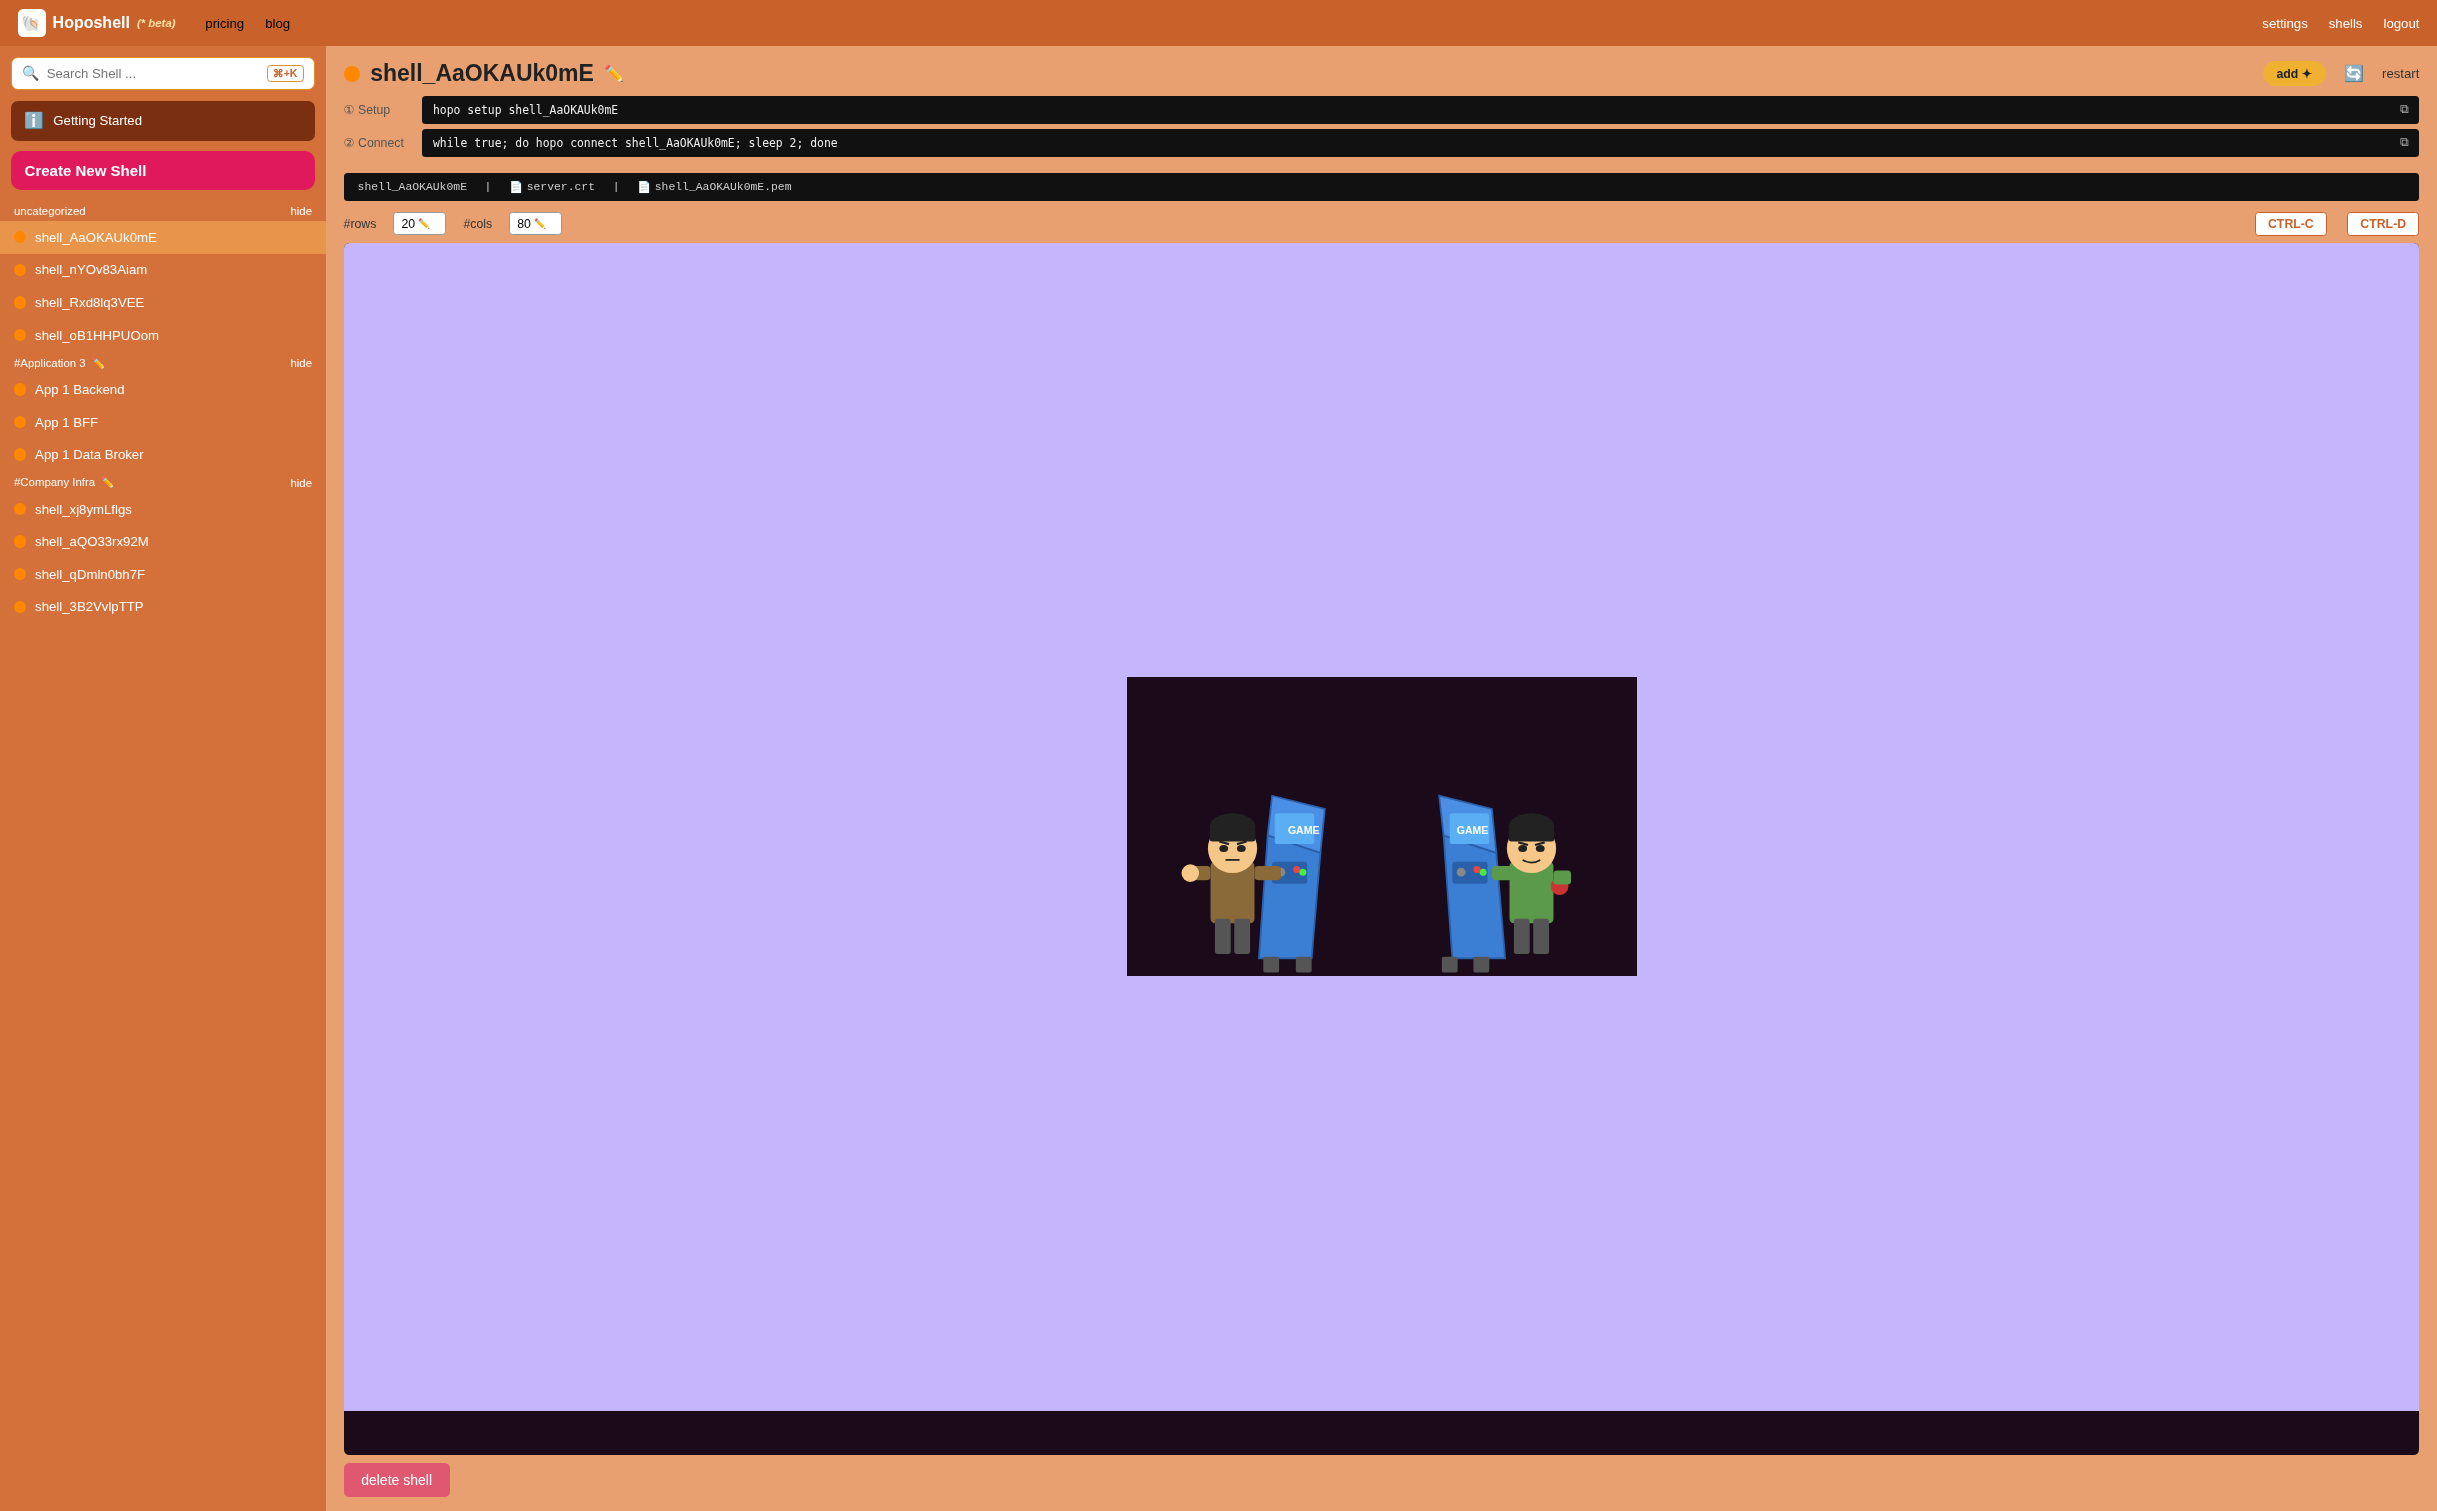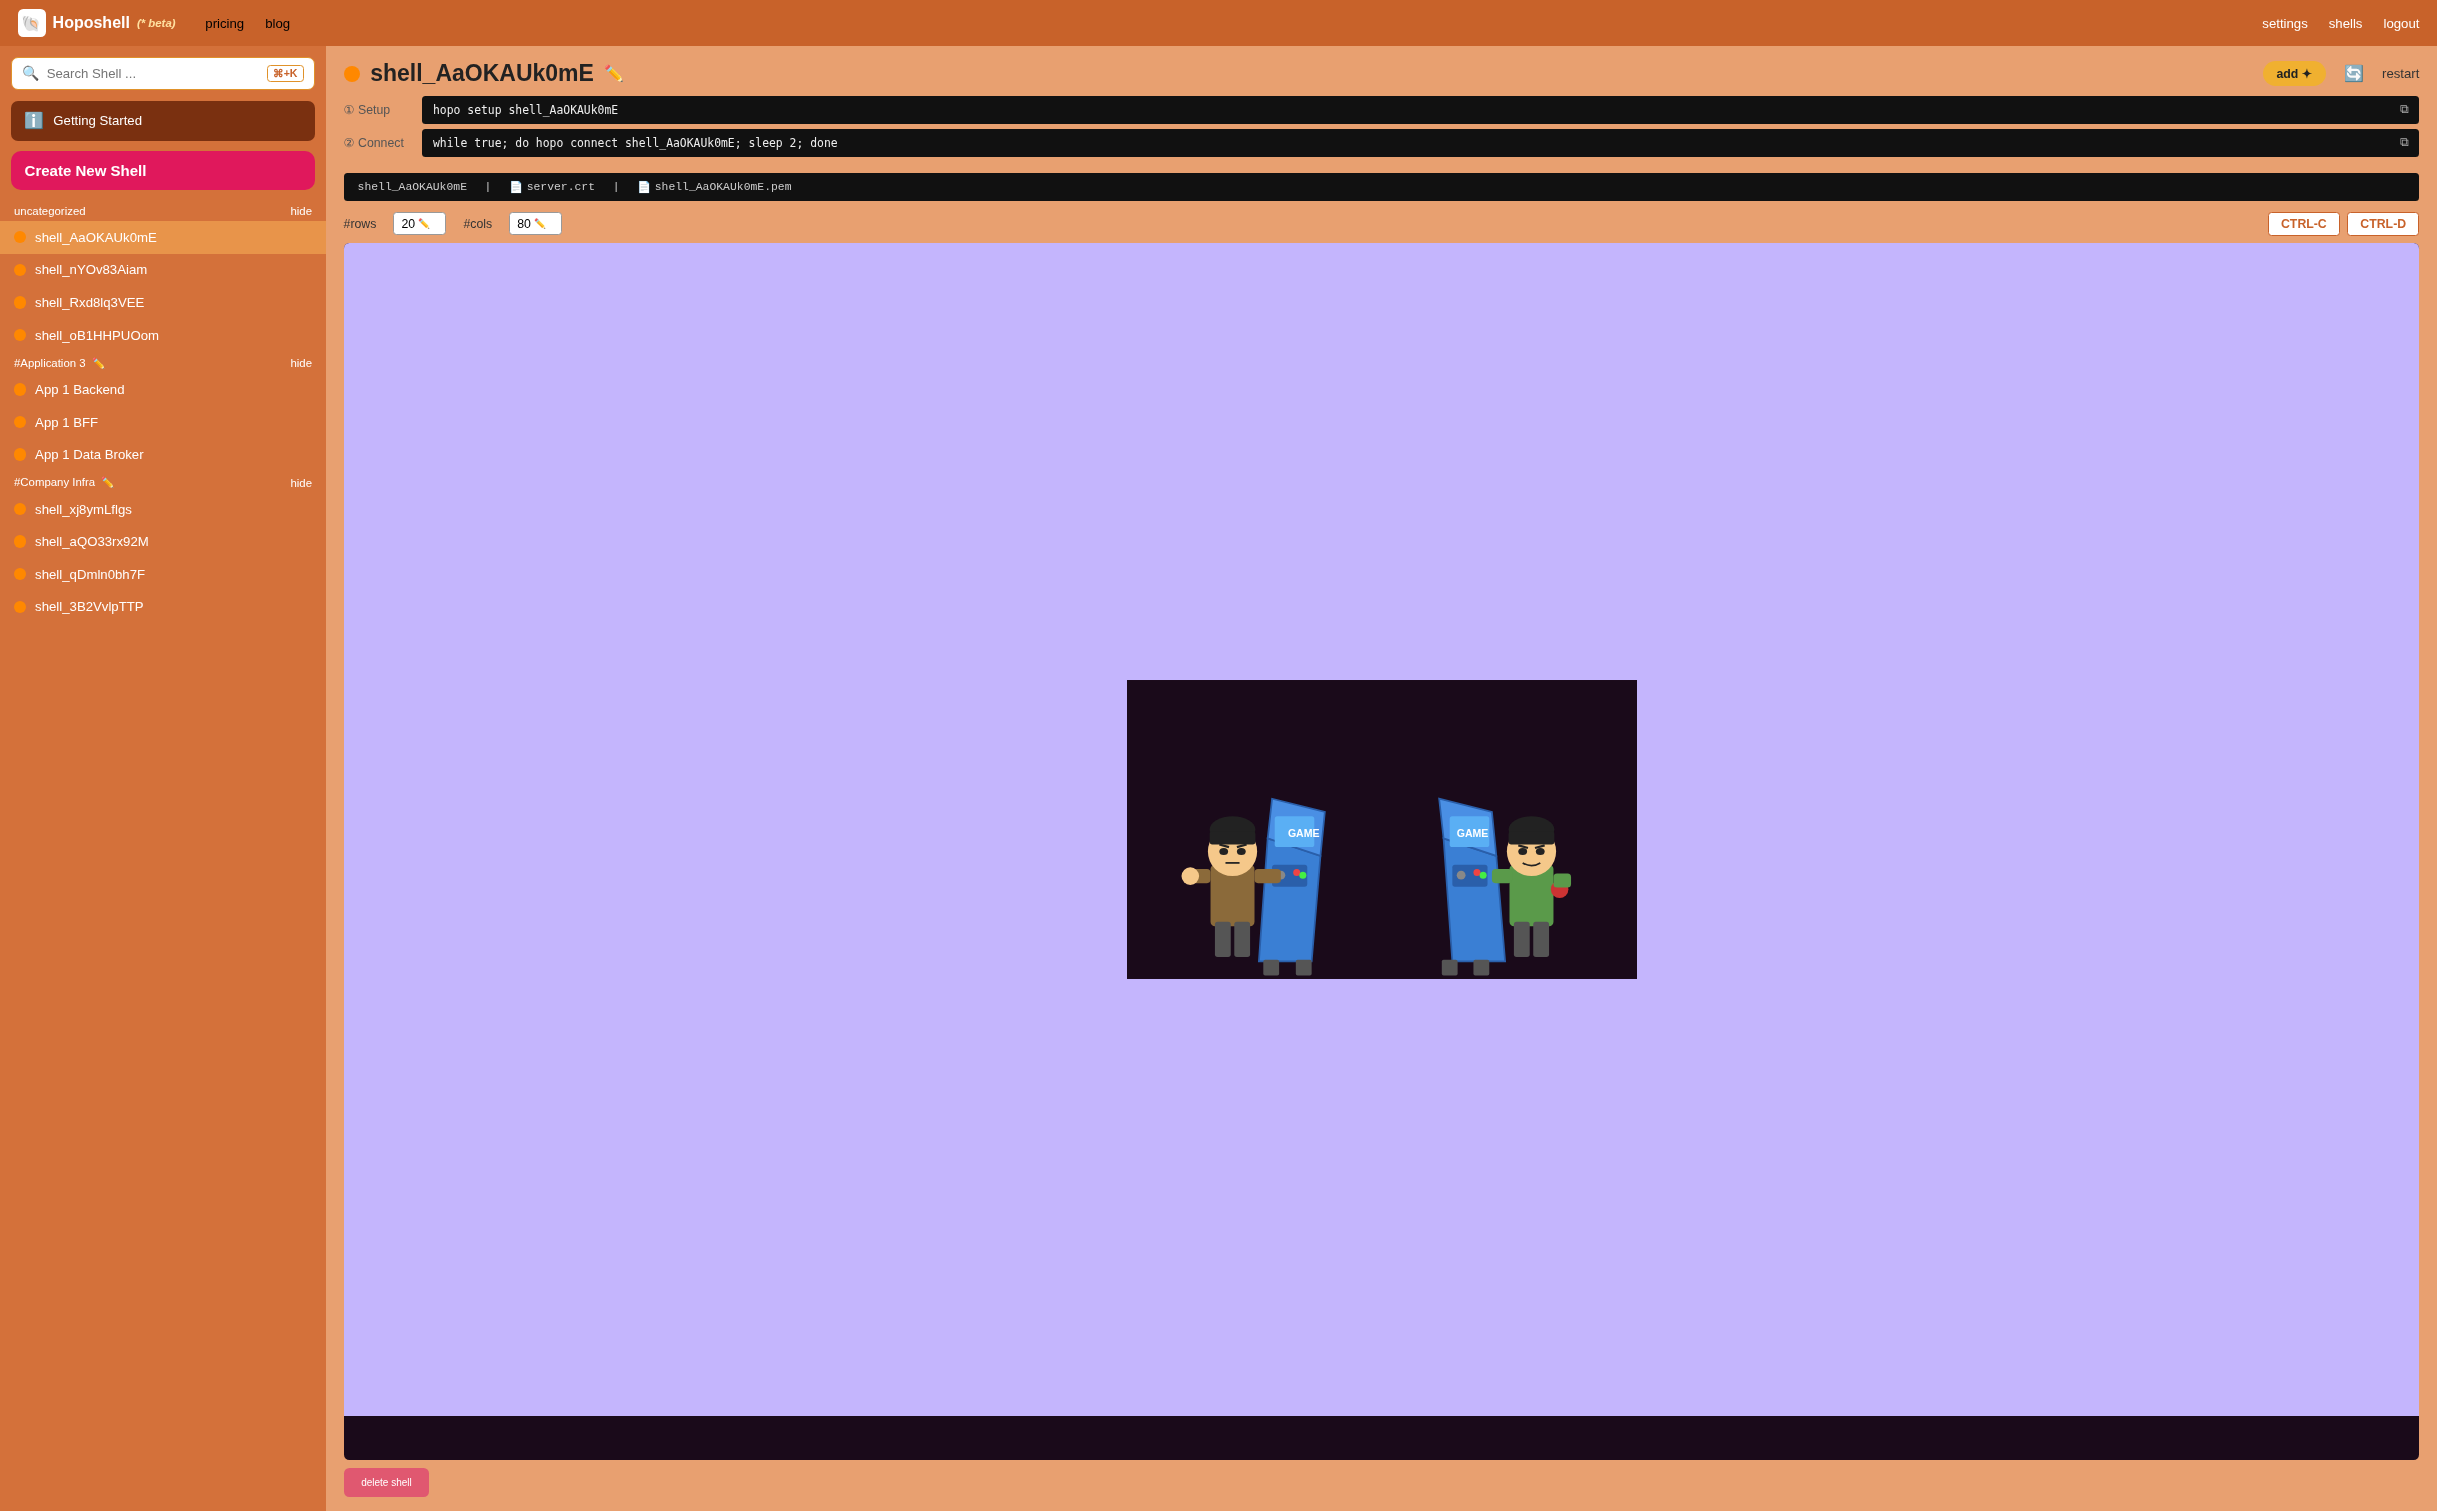--- a/index.html
+++ b/index.html
@@ -289,21 +289,21 @@
       border-radius: 3.5px;
       padding: 3.5px 7px;
       font-size: 12.3px;
       width: 53px;
       display: flex;
       align-items: center;
       gap: 3.5px;
     }
     .terminal-toolbar-right {
       display: flex;
-      gap: 7px;
+      gap: 20px;
       border-radius: 6px;
     }
     .ctrl-btn {
       background: white;
       border: 1.8px solid #c8622a;
       border-radius: 3.5px;
       padding: 4.4px 12.3px;
       font-size: 12.3px;
       font-weight: 600;
       color: #c8622a;
@@ -337,21 +337,21 @@
       overflow: hidden;
     }
 
     
     .delete-shell-btn {
       margin: 0 17.6px 14px 17.6px;
       background: #e05870;
       border: none;
       border-radius: 5.3px;
       padding: 8.8px 17.6px;
-      font-size: 10px;
+      font-size: 14px;
       color: white;
       cursor: pointer;
       align-self: flex-start;
     }
 
     
     .sidebar::-webkit-scrollbar { width: 5.3px; }
     .sidebar::-webkit-scrollbar-track { background: #c8622a; }
     .sidebar::-webkit-scrollbar-thumb { background: #a04820; border-radius: 2.6px; }
   </style>

